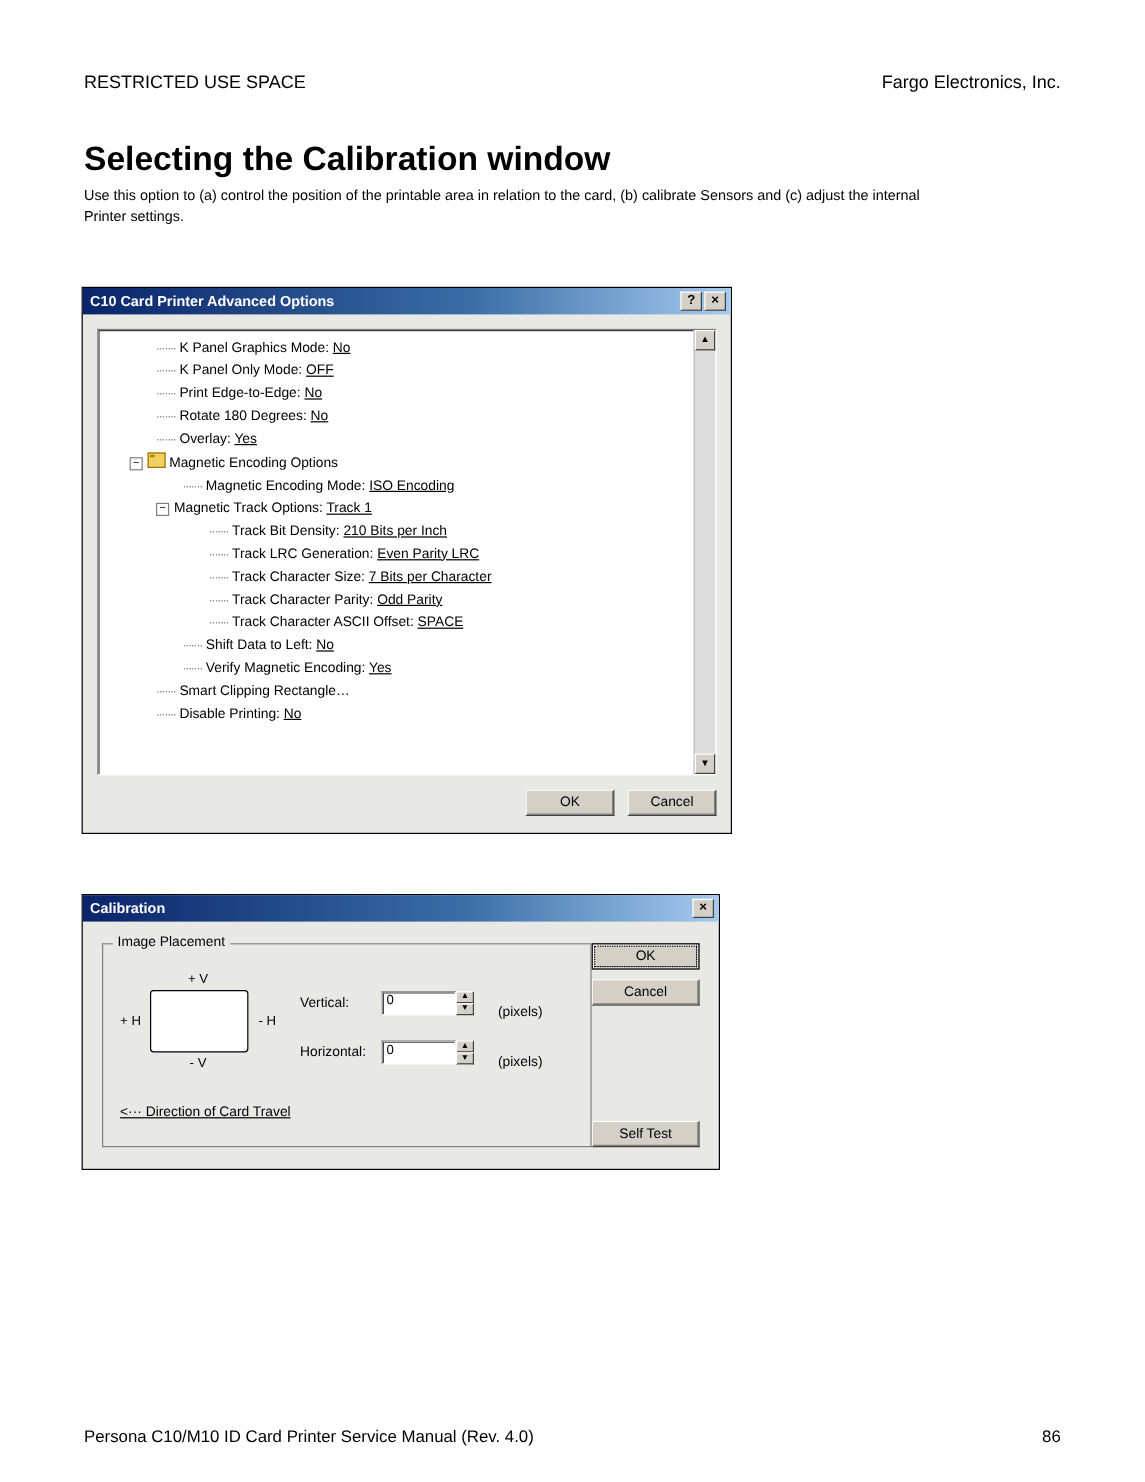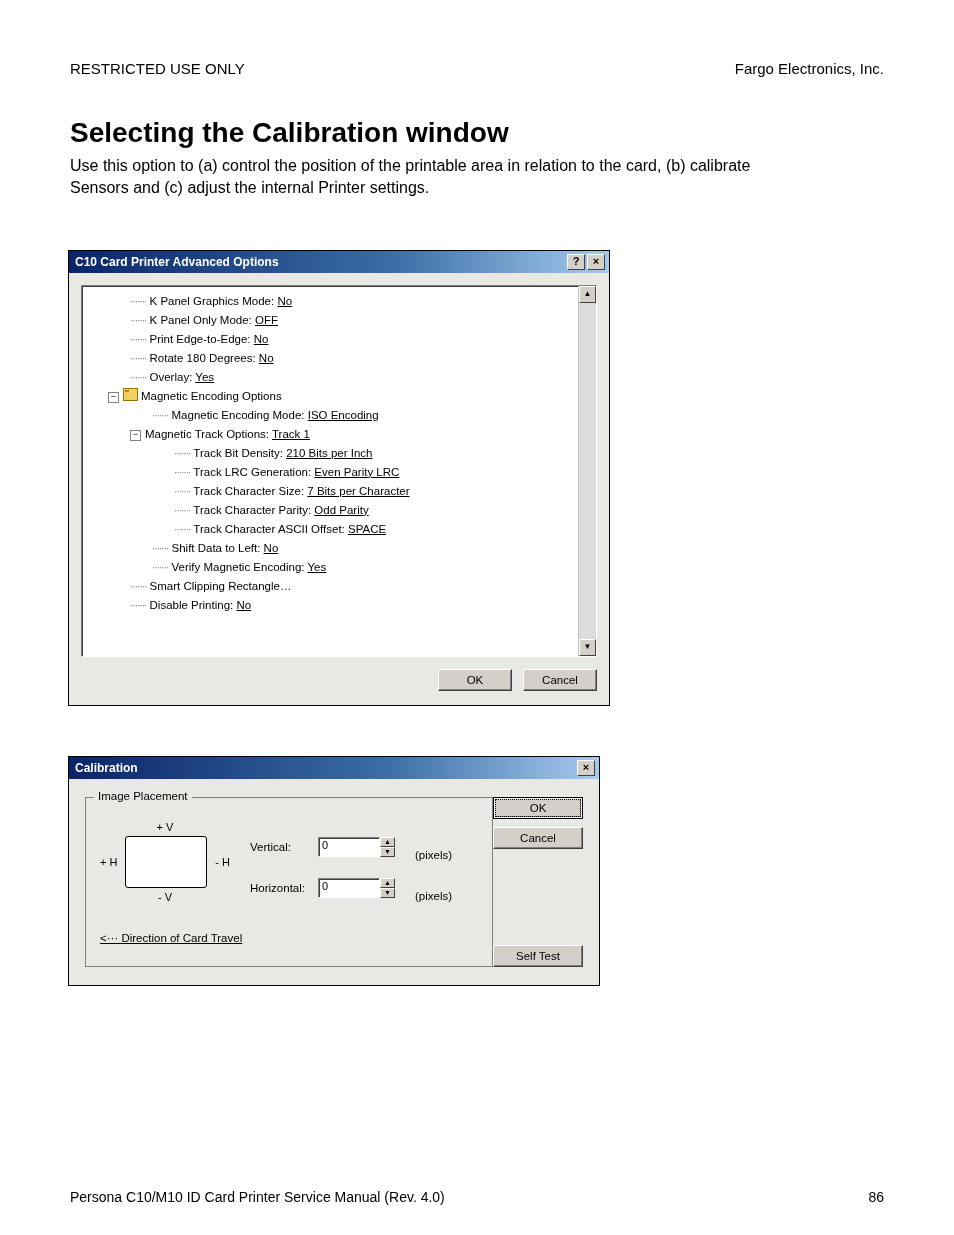--- a/index.html
+++ b/index.html
@@ -24,21 +24,21 @@
     font-size: 15px;
     margin-bottom: 40px;
   }
   h1 {
     font-size: 28px;
     font-weight: bold;
     margin: 0 0 6px 0;
     font-family: Arial, sans-serif;
   }
   .intro {
-    font-size: 16px;
+    font-size: 12px;
     line-height: 1.4;
     margin-bottom: 50px;
     max-width: 720px;
   }
   .dialog {
     border: 1px solid #000;
     background: #e8e8e4;
     margin-bottom: 50px;
     box-sizing: border-box;
     font-family: Tahoma, Arial, sans-serif;
@@ -203,21 +203,21 @@
     display: flex; justify-content: space-between;
     font-size: 14px;
   }
 </style>
 </head>
 <body>
 
 <div class="page">
 
   <div class="header-row">
-    <span>RESTRICTED USE ONLY</span>
+    <span>RESTRICTED USE SPACE</span>
     <span>Fargo Electronics, Inc.</span>
   </div>
 
   <h1>Selecting the Calibration window</h1>
   <div class="intro">Use this option to (a) control the position of the printable area in relation to the card, (b) calibrate Sensors and (c) adjust the internal Printer settings.</div>
 
   <div class="dialog d1">
     <div class="titlebar">
       <span>C10 Card Printer Advanced Options</span>
       <span class="spacer"></span>

